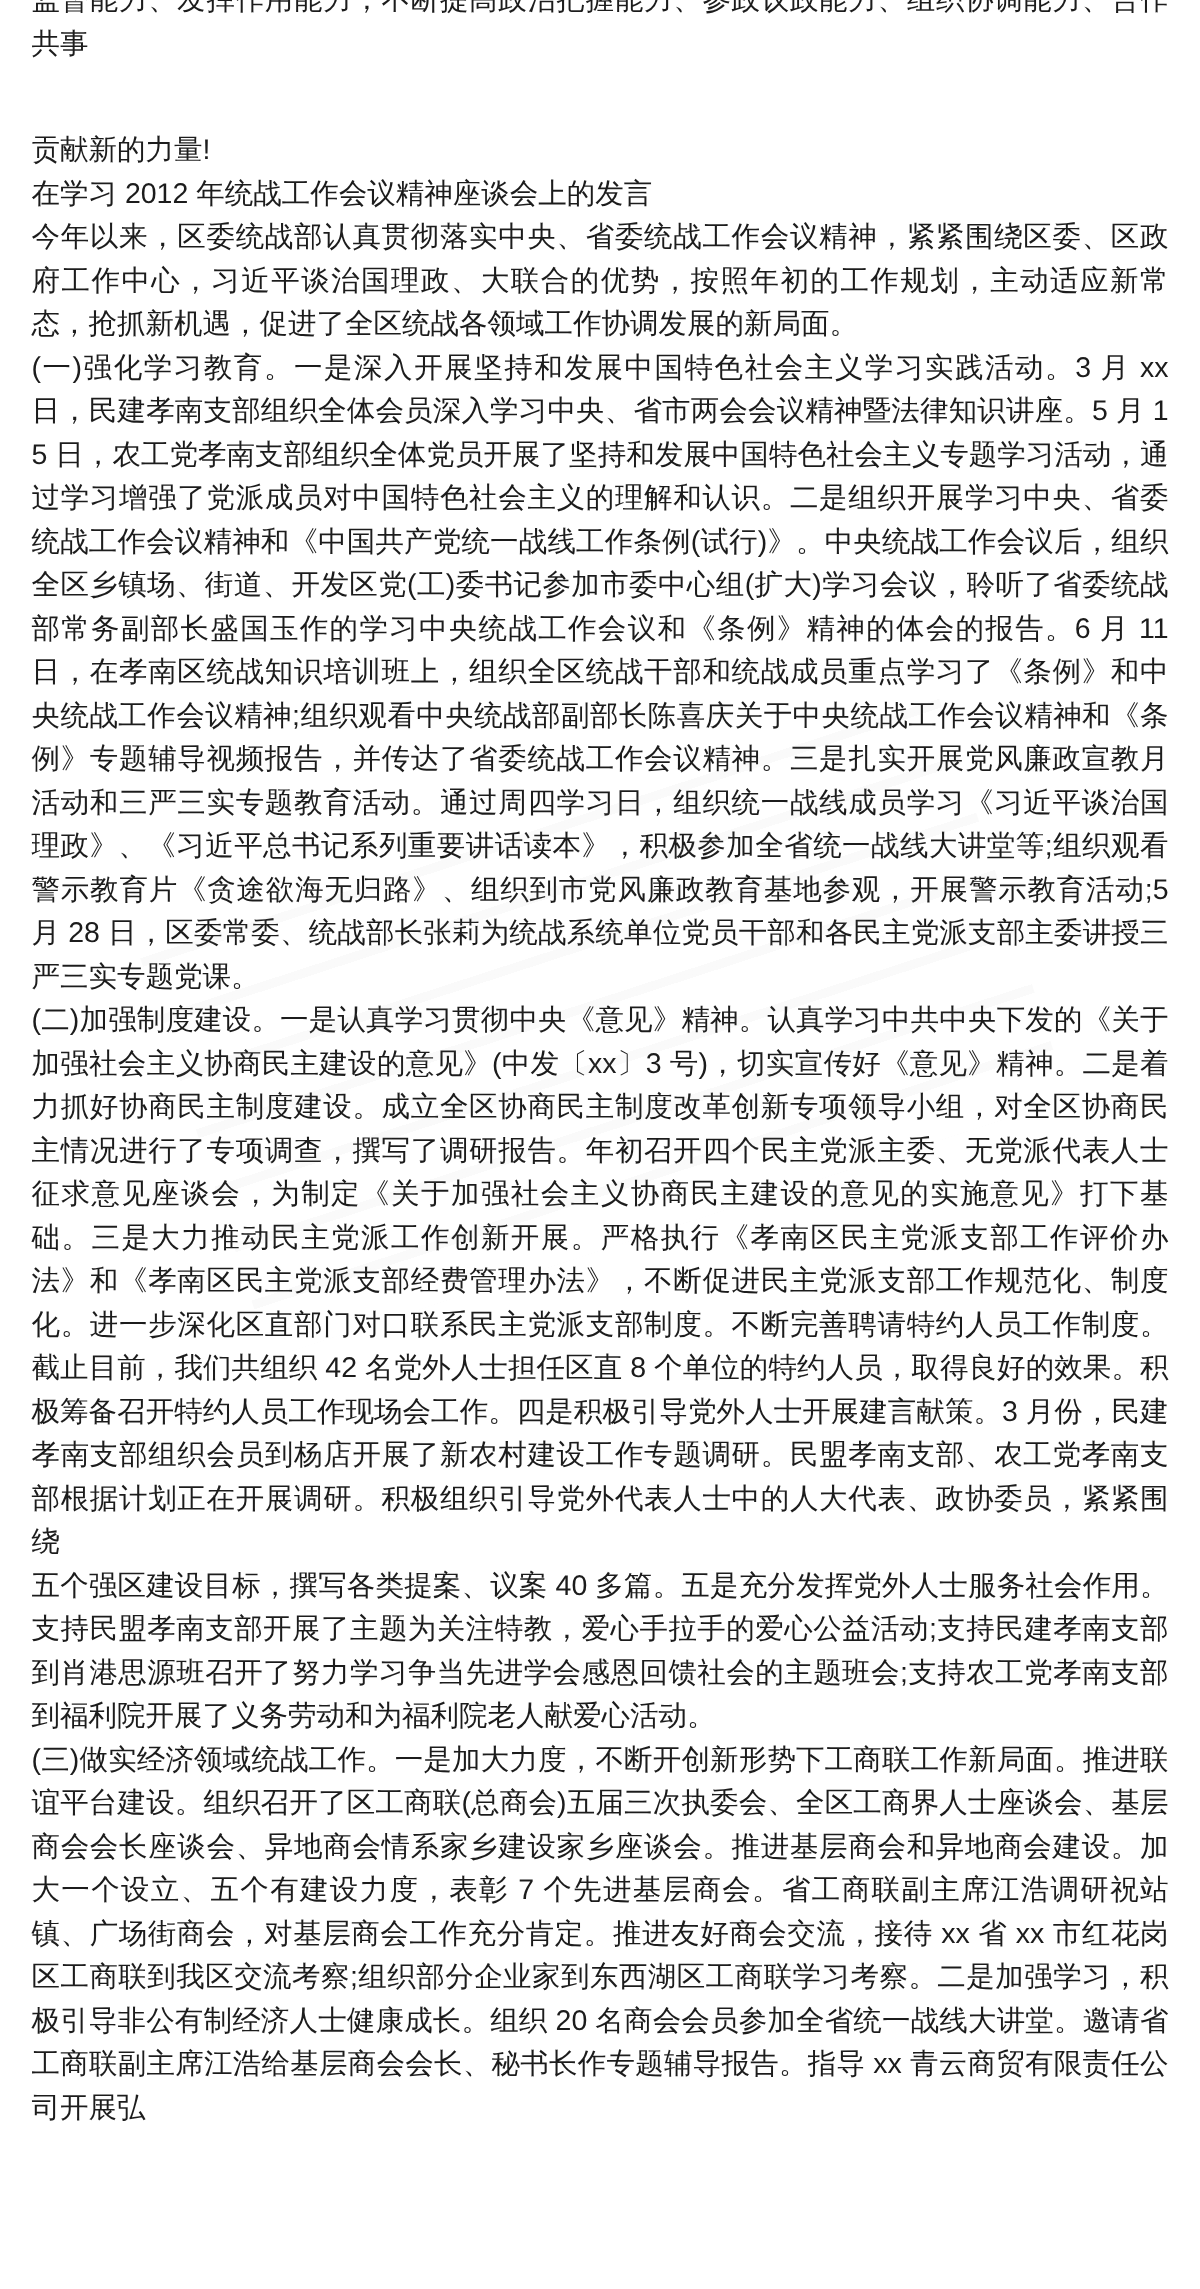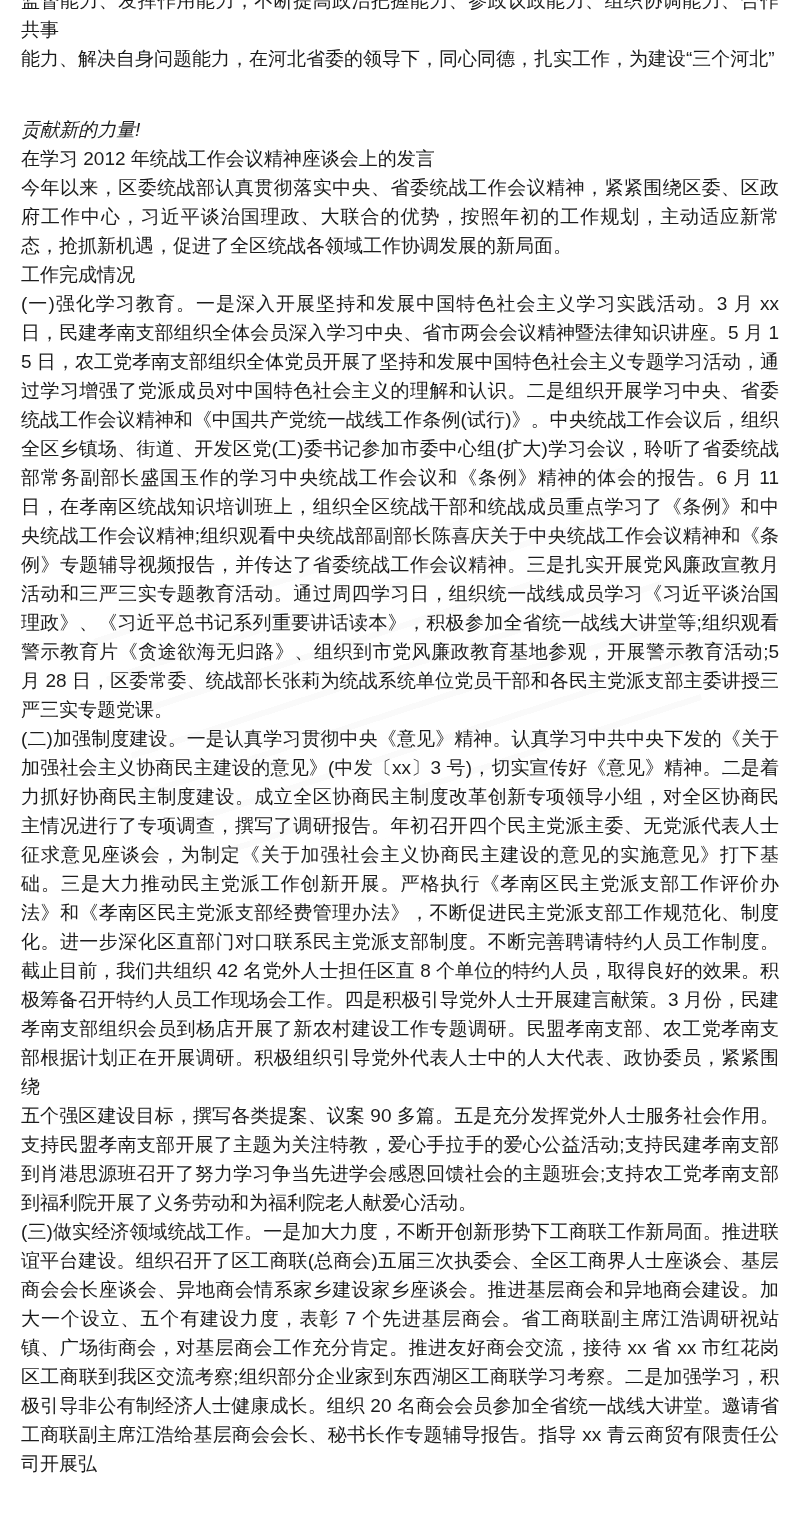--- a/index.html
+++ b/index.html
@@ -31,21 +31,20 @@
       color: #1c1c1c;
       word-break: break-all;
     }
     
     .clip-top {
       margin-top: -14px !important;
       overflow: hidden;
     }
     .gap-before {
       margin-top: 42px !important;
-      font-style: italic;
     }
     
     .watermark {
       position: absolute;
       top: 540px;
       left: 120px;
       width: 560px;
       height: 300px;
       transform: rotate(-18deg);
       opacity: 0.05;
@@ -60,24 +59,22 @@
   </style>
 </head>
 <body>
 
 <div class="page">
 
   <div class="watermark"></div>
 
   <div class="doc-text">
     <p class="clip-top">监督能力、发挥作用能力，不断提高政治把握能力、参政议政能力、组织协调能力、合作共事</p>
-    <p>能力、解决自身问题能力，在河北省委的领导下，同心同德，扎实工作，为建设“三个河北”</p>
     <p class="gap-before">贡献新的力量!</p>
     <p>在学习 2012 年统战工作会议精神座谈会上的发言</p>
     <p>今年以来，区委统战部认真贯彻落实中央、省委统战工作会议精神，紧紧围绕区委、区政府工作中心，习近平谈治国理政、大联合的优势，按照年初的工作规划，主动适应新常态，抢抓新机遇，促进了全区统战各领域工作协调发展的新局面。</p>
-    <p>工作完成情况</p>
     <p>(一)强化学习教育。一是深入开展坚持和发展中国特色社会主义学习实践活动。3 月 xx 日，民建孝南支部组织全体会员深入学习中央、省市两会会议精神暨法律知识讲座。5 月 15 日，农工党孝南支部组织全体党员开展了坚持和发展中国特色社会主义专题学习活动，通过学习增强了党派成员对中国特色社会主义的理解和认识。二是组织开展学习中央、省委统战工作会议精神和《中国共产党统一战线工作条例(试行)》。中央统战工作会议后，组织全区乡镇场、街道、开发区党(工)委书记参加市委中心组(扩大)学习会议，聆听了省委统战部常务副部长盛国玉作的学习中央统战工作会议和《条例》精神的体会的报告。6 月 11 日，在孝南区统战知识培训班上，组织全区统战干部和统战成员重点学习了《条例》和中央统战工作会议精神;组织观看中央统战部副部长陈喜庆关于中央统战工作会议精神和《条例》专题辅导视频报告，并传达了省委统战工作会议精神。三是扎实开展党风廉政宣教月活动和三严三实专题教育活动。通过周四学习日，组织统一战线成员学习《习近平谈治国理政》、《习近平总书记系列重要讲话读本》，积极参加全省统一战线大讲堂等;组织观看警示教育片《贪途欲海无归路》、组织到市党风廉政教育基地参观，开展警示教育活动;5 月 28 日，区委常委、统战部长张莉为统战系统单位党员干部和各民主党派支部主委讲授三严三实专题党课。</p>
     <p>(二)加强制度建设。一是认真学习贯彻中央《意见》精神。认真学习中共中央下发的《关于加强社会主义协商民主建设的意见》(中发〔xx〕3 号)，切实宣传好《意见》精神。二是着力抓好协商民主制度建设。成立全区协商民主制度改革创新专项领导小组，对全区协商民主情况进行了专项调查，撰写了调研报告。年初召开四个民主党派主委、无党派代表人士征求意见座谈会，为制定《关于加强社会主义协商民主建设的意见的实施意见》打下基础。三是大力推动民主党派工作创新开展。严格执行《孝南区民主党派支部工作评价办法》和《孝南区民主党派支部经费管理办法》，不断促进民主党派支部工作规范化、制度化。进一步深化区直部门对口联系民主党派支部制度。不断完善聘请特约人员工作制度。截止目前，我们共组织 42 名党外人士担任区直 8 个单位的特约人员，取得良好的效果。积极筹备召开特约人员工作现场会工作。四是积极引导党外人士开展建言献策。3 月份，民建孝南支部组织会员到杨店开展了新农村建设工作专题调研。民盟孝南支部、农工党孝南支部根据计划正在开展调研。积极组织引导党外代表人士中的人大代表、政协委员，紧紧围绕</p>
-    <p>五个强区建设目标，撰写各类提案、议案 90 多篇。五是充分发挥党外人士服务社会作用。支持民盟孝南支部开展了主题为关注特教，爱心手拉手的爱心公益活动;支持民建孝南支部到肖港思源班召开了努力学习争当先进学会感恩回馈社会的主题班会;支持农工党孝南支部到福利院开展了义务劳动和为福利院老人献爱心活动。</p>
+    <p>五个强区建设目标，撰写各类提案、议案 40 多篇。五是充分发挥党外人士服务社会作用。支持民盟孝南支部开展了主题为关注特教，爱心手拉手的爱心公益活动;支持民建孝南支部到肖港思源班召开了努力学习争当先进学会感恩回馈社会的主题班会;支持农工党孝南支部到福利院开展了义务劳动和为福利院老人献爱心活动。</p>
     <p>(三)做实经济领域统战工作。一是加大力度，不断开创新形势下工商联工作新局面。推进联谊平台建设。组织召开了区工商联(总商会)五届三次执委会、全区工商界人士座谈会、基层商会会长座谈会、异地商会情系家乡建设家乡座谈会。推进基层商会和异地商会建设。加大一个设立、五个有建设力度，表彰 7 个先进基层商会。省工商联副主席江浩调研祝站镇、广场街商会，对基层商会工作充分肯定。推进友好商会交流，接待 xx 省 xx 市红花岗区工商联到我区交流考察;组织部分企业家到东西湖区工商联学习考察。二是加强学习，积极引导非公有制经济人士健康成长。组织 20 名商会会员参加全省统一战线大讲堂。邀请省工商联副主席江浩给基层商会会长、秘书长作专题辅导报告。指导 xx 青云商贸有限责任公司开展弘</p>
   </div>
 
 </div>
 
 </body></html>

